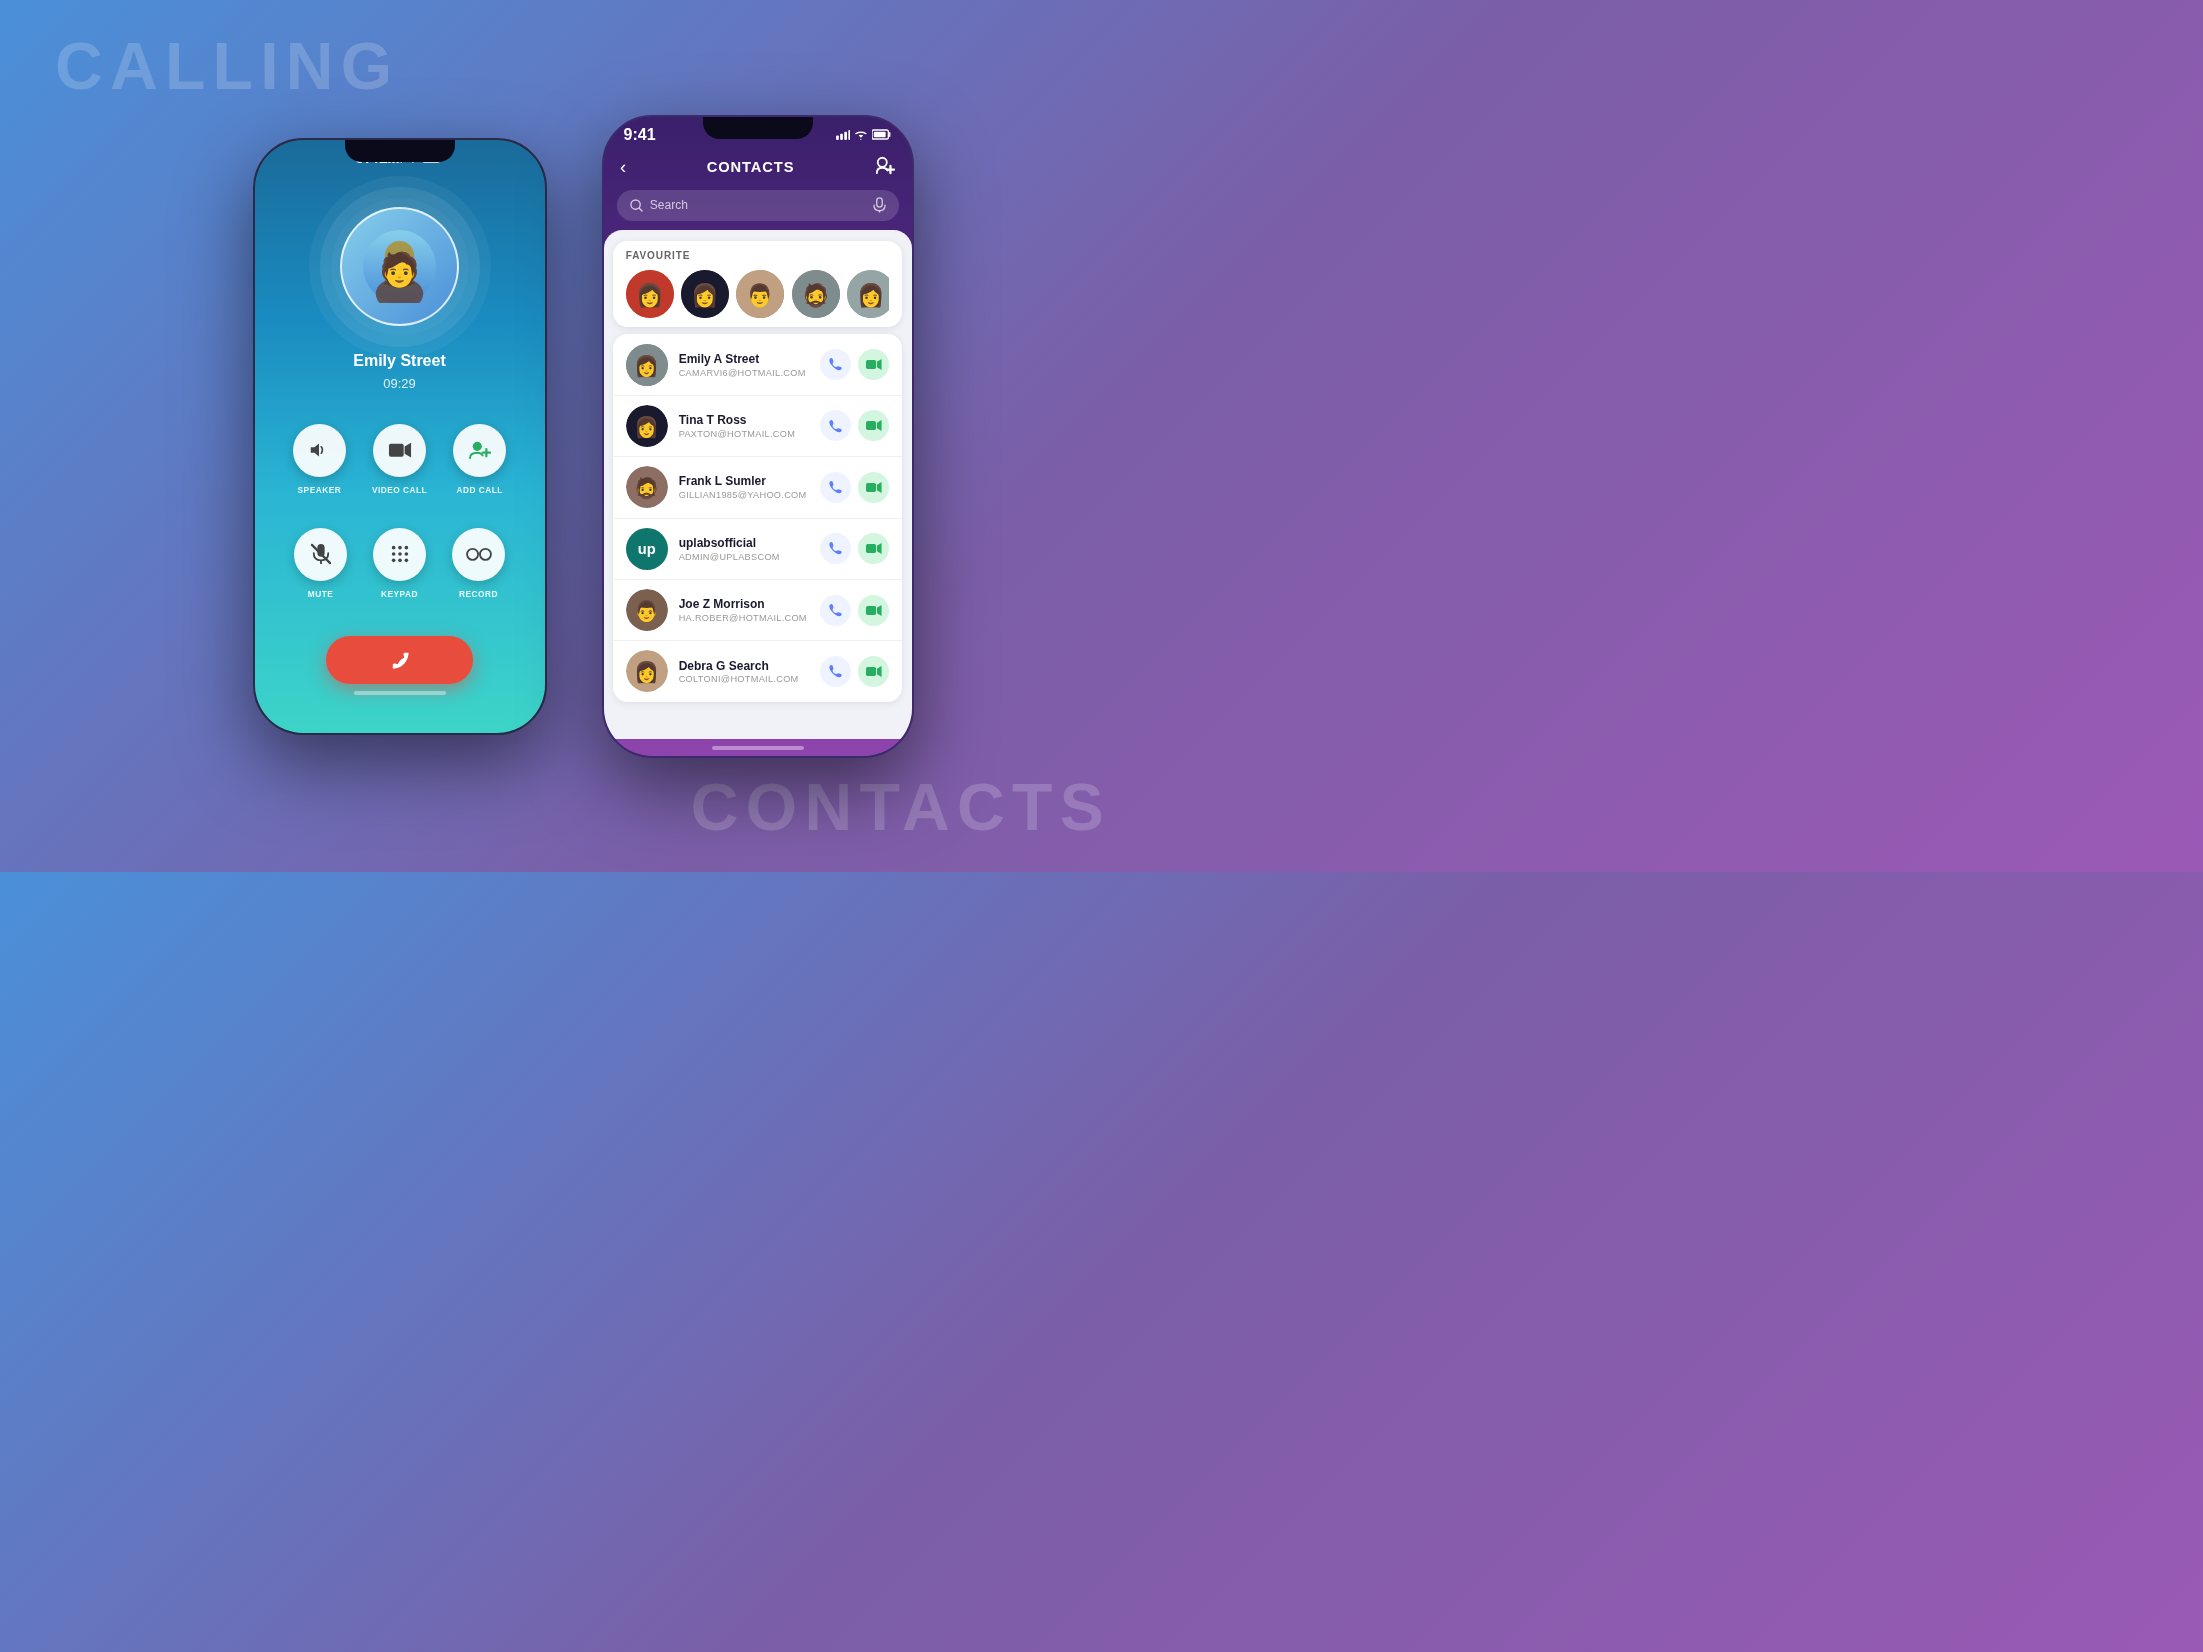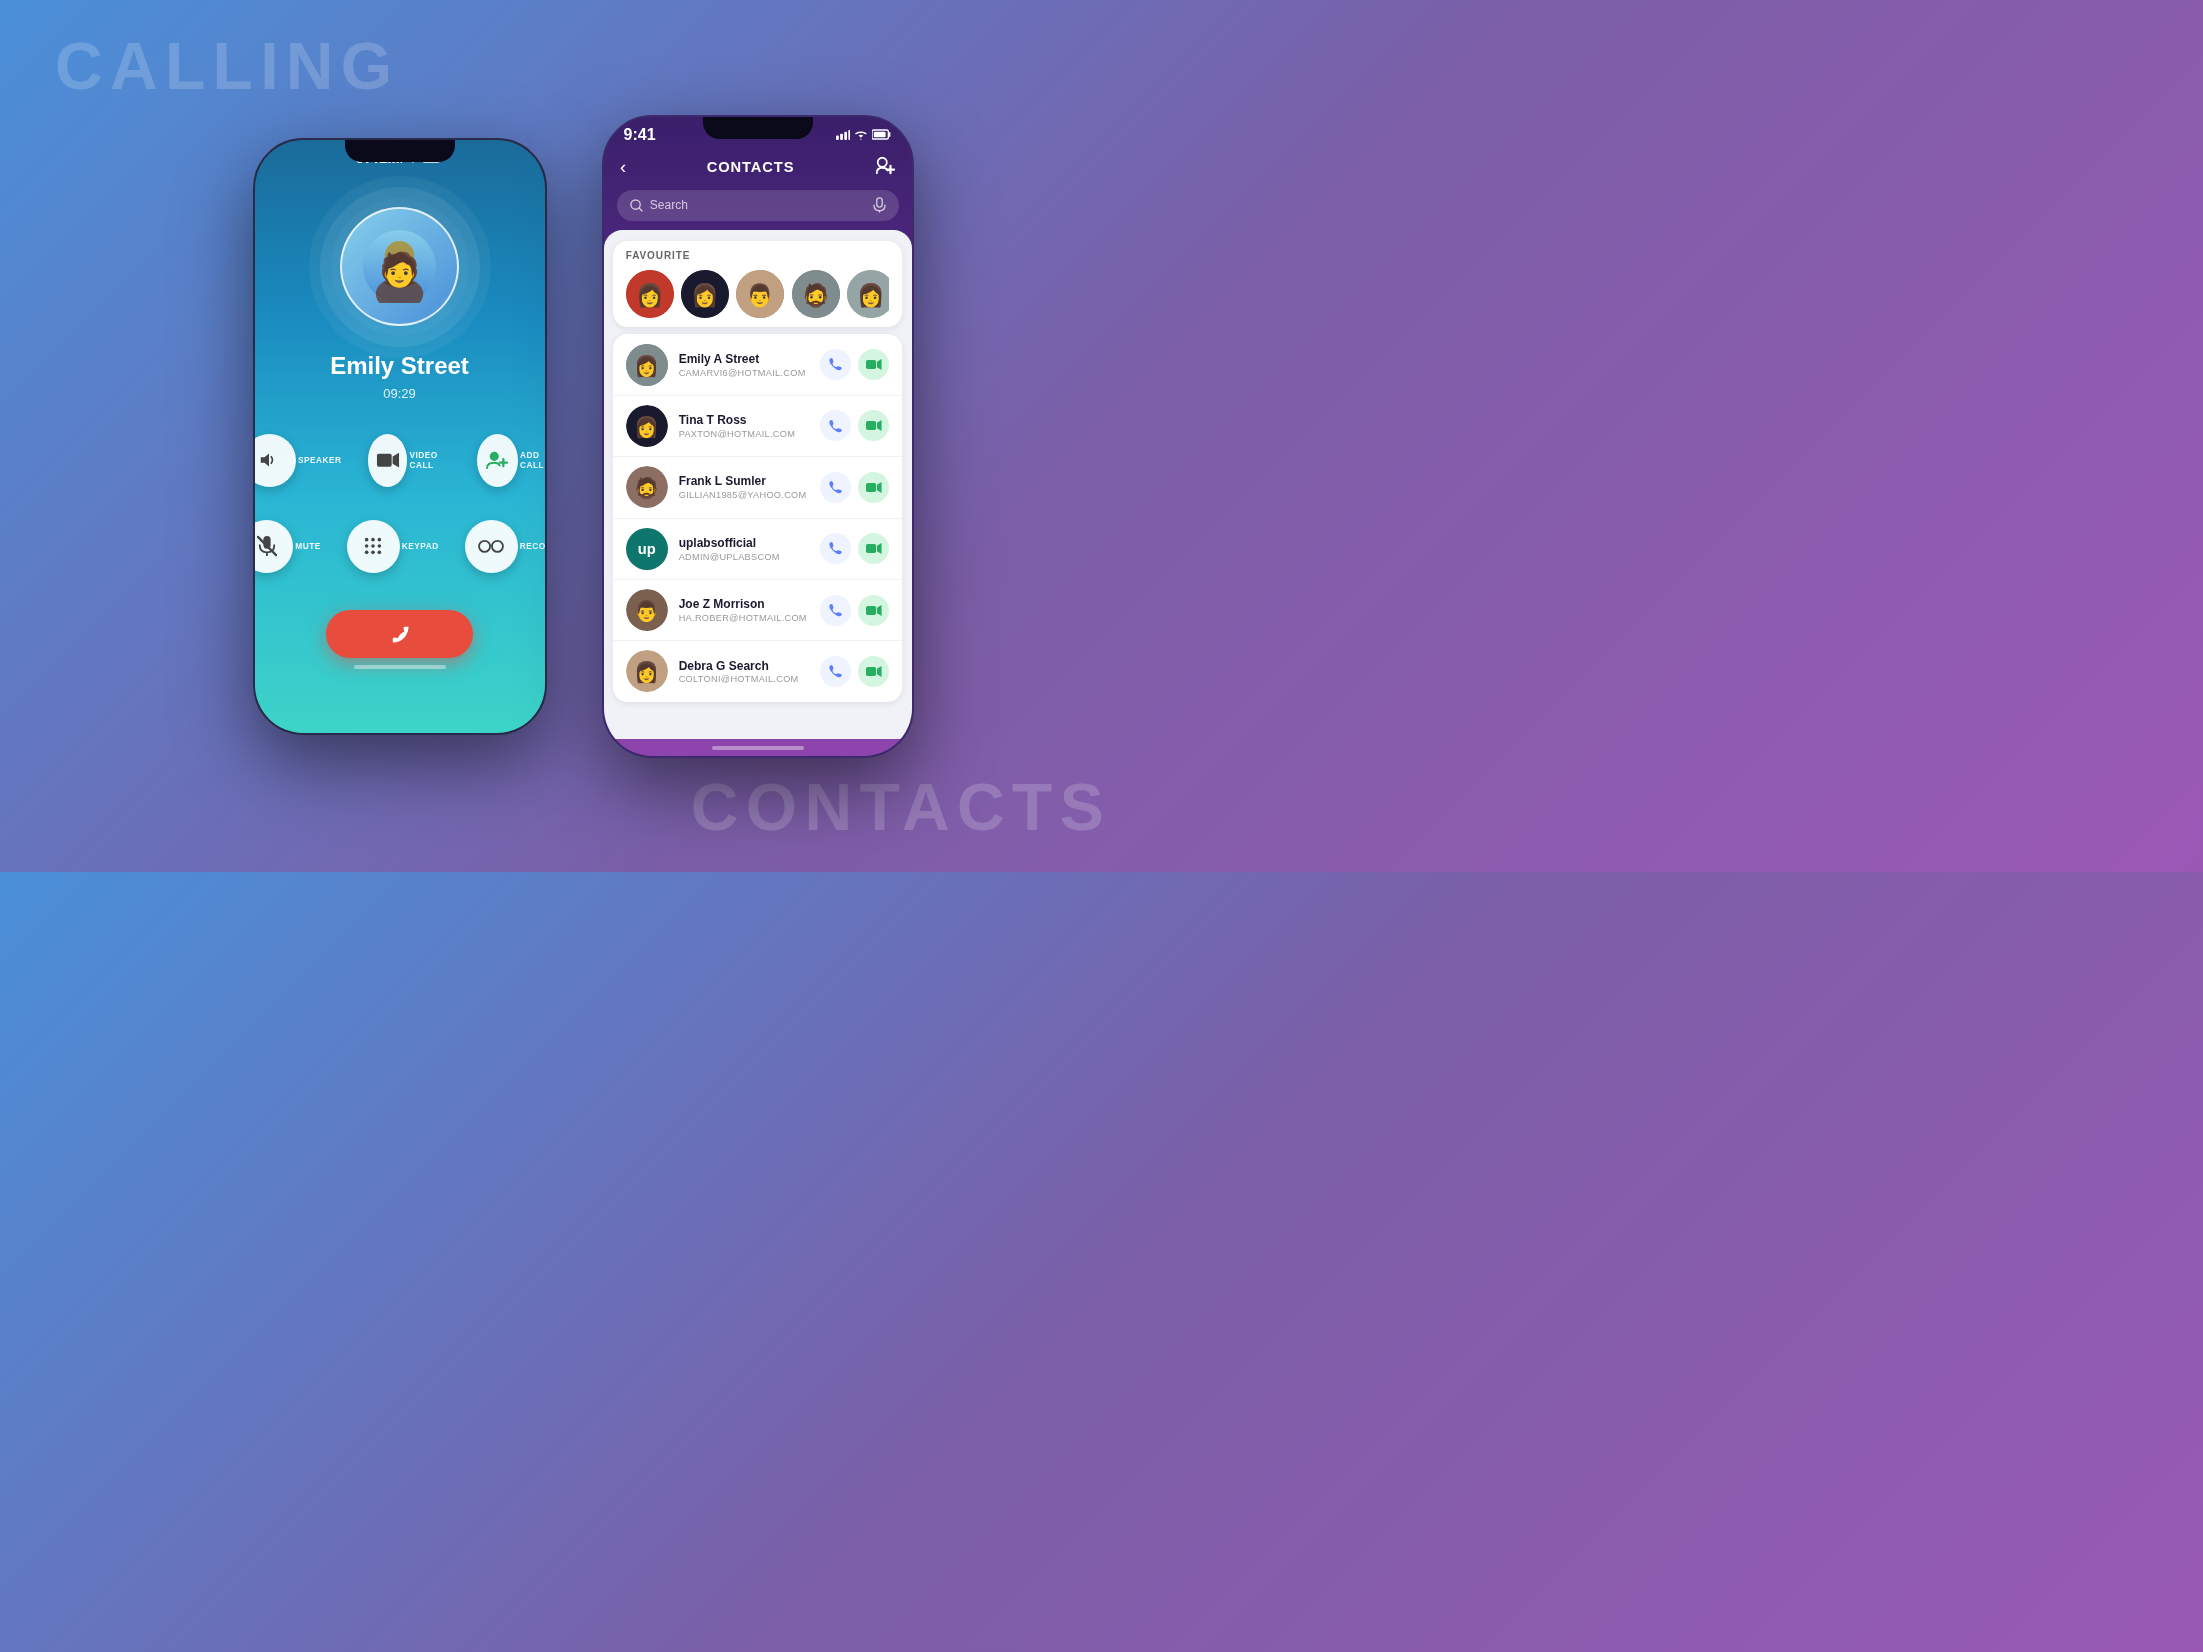--- a/index.html
+++ b/index.html
@@ -126,42 +126,42 @@
       overflow: hidden;
       border: 2.8px solid rgba(255,255,255,0.8);
       display: flex;
       align-items: center;
       justify-content: center;
       font-size: 46px;
     }
 
     .caller-name {
       color: white;
-      font-size: 24px;
+      font-size: 16px;
       font-weight: 600;
       margin-top: 16.5px;
     }
 
     .call-duration {
       color: rgba(255,255,255,0.85);
       font-size: 13px;
       margin-top: 5.5px;
     }
 
     .call-buttons-row {
       display: flex;
       gap: 26px;
       margin-top: 33px;
     }
 
     .call-btn {
       display: flex;
-      flex-direction: row;
-      align-items: center;
-      gap: 2px;
+      flex-direction: column;
+      align-items: center;
+      gap: 8px;
     }
 
     .call-btn-circle {
       width: 53px;
       height: 53px;
       border-radius: 50%;
       background: rgba(255,255,255,0.92);
       display: flex;
       align-items: center;
       justify-content: center;

